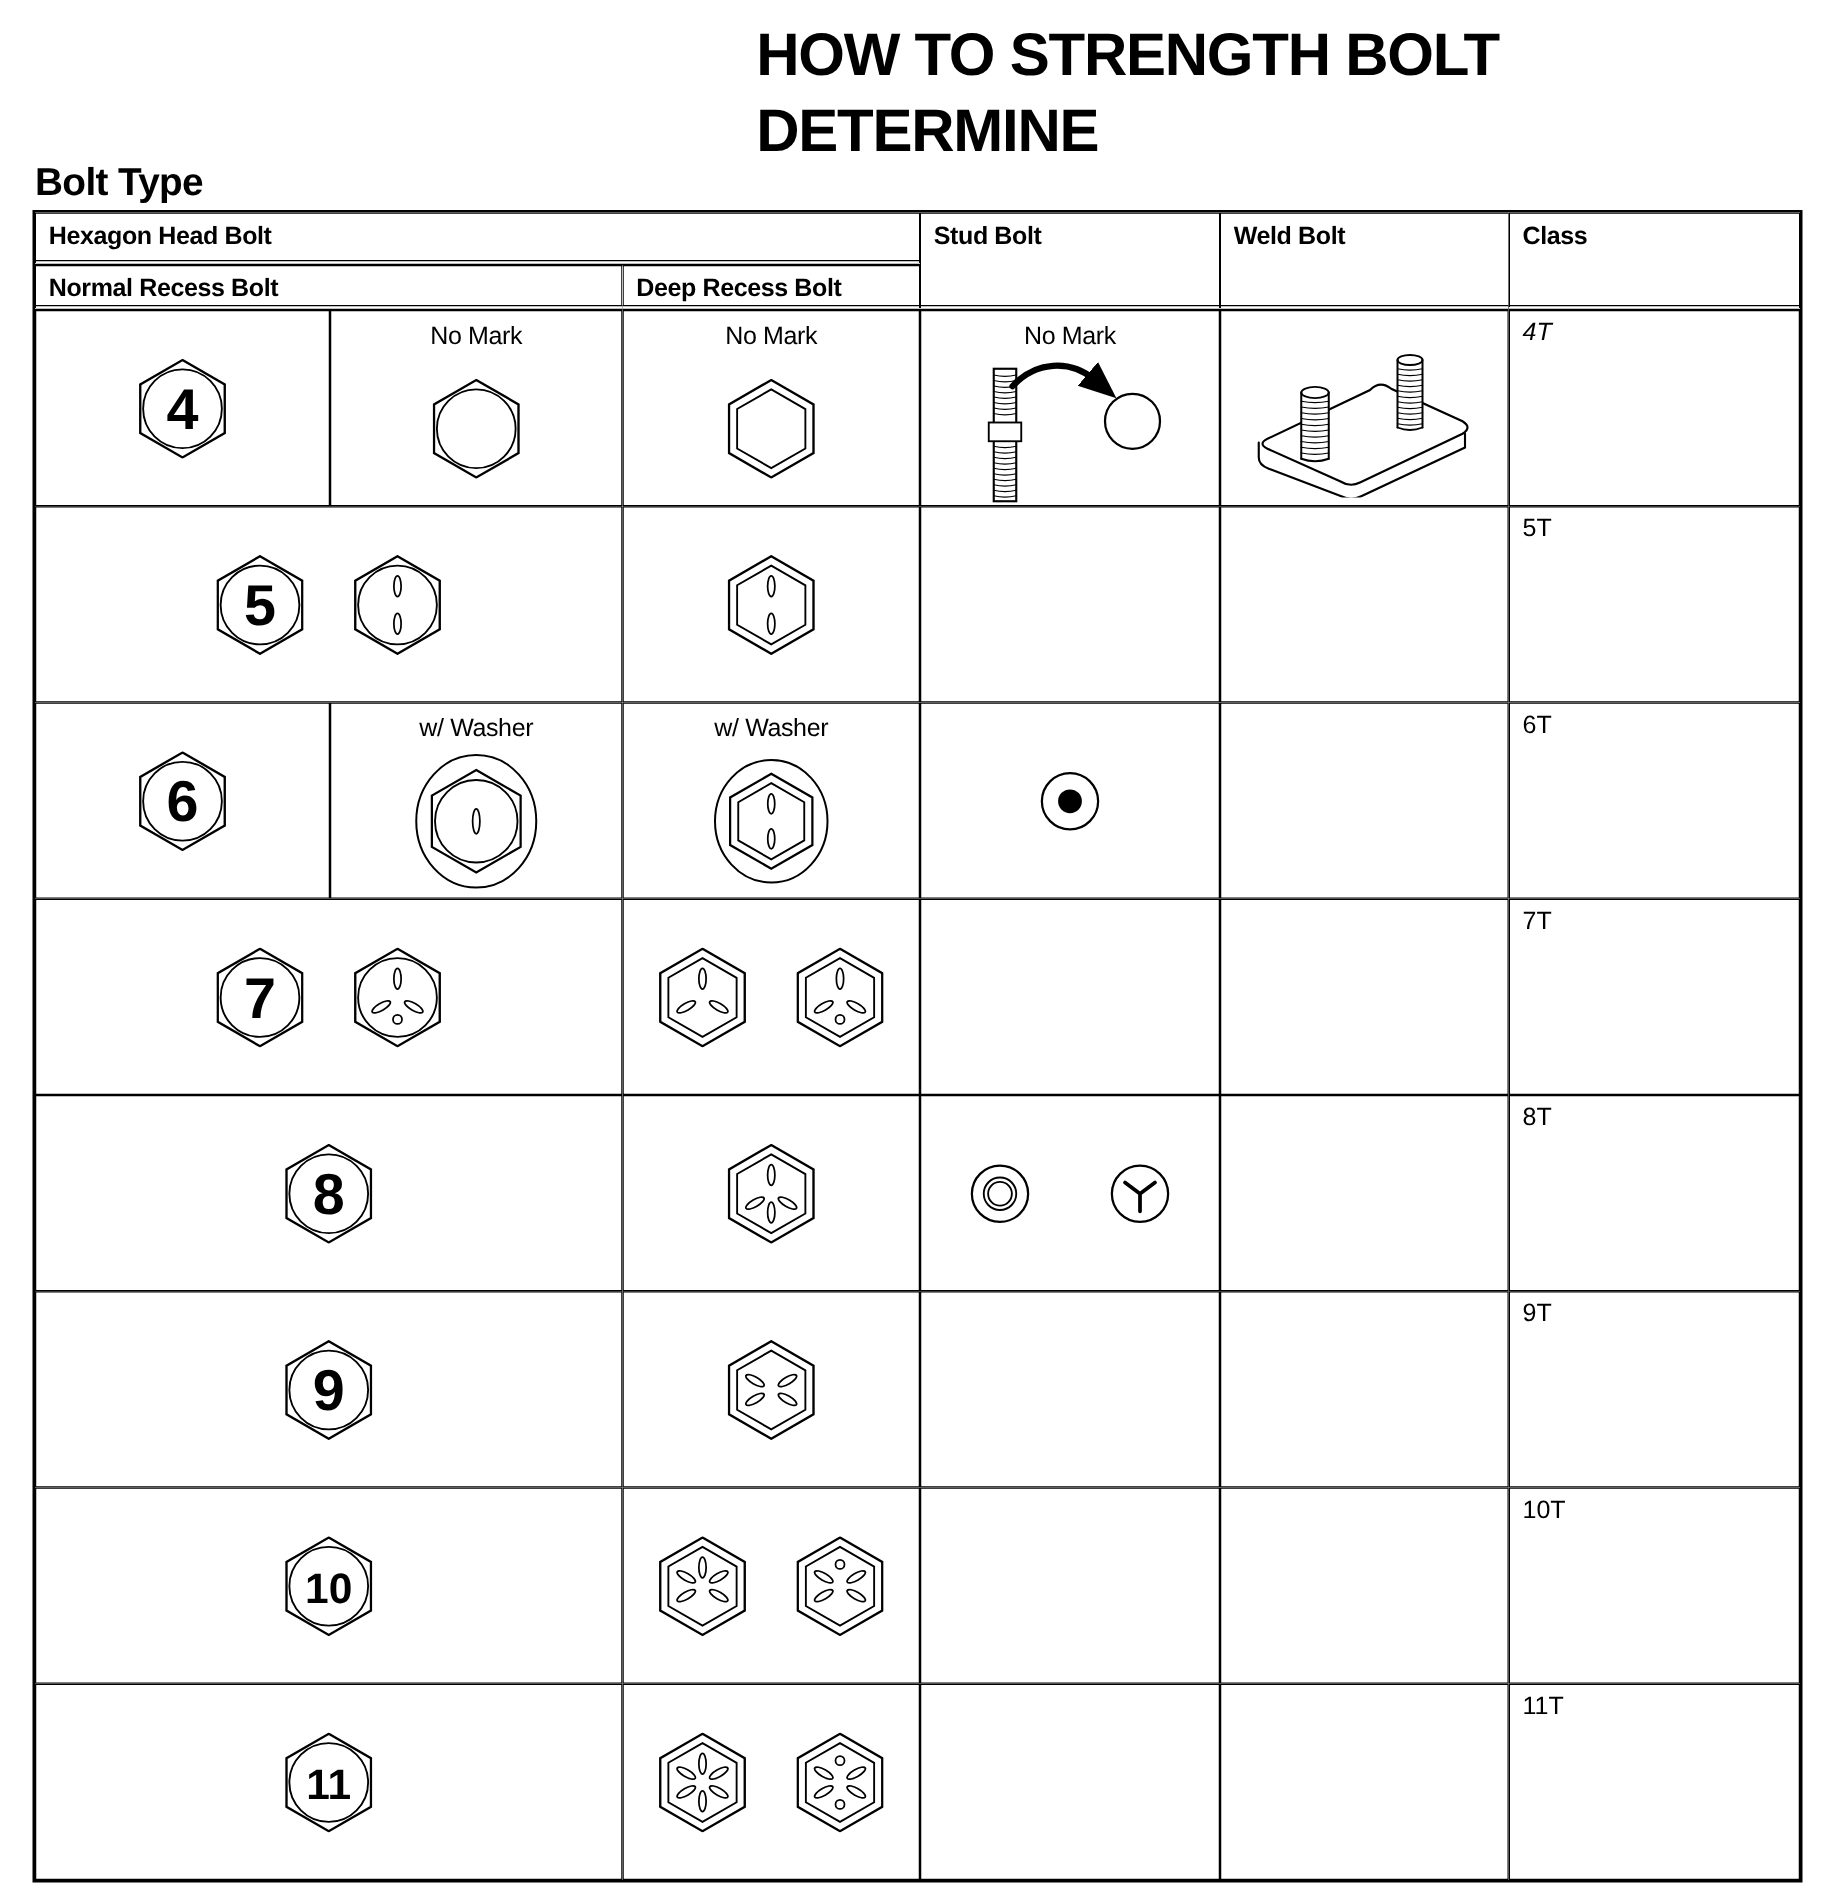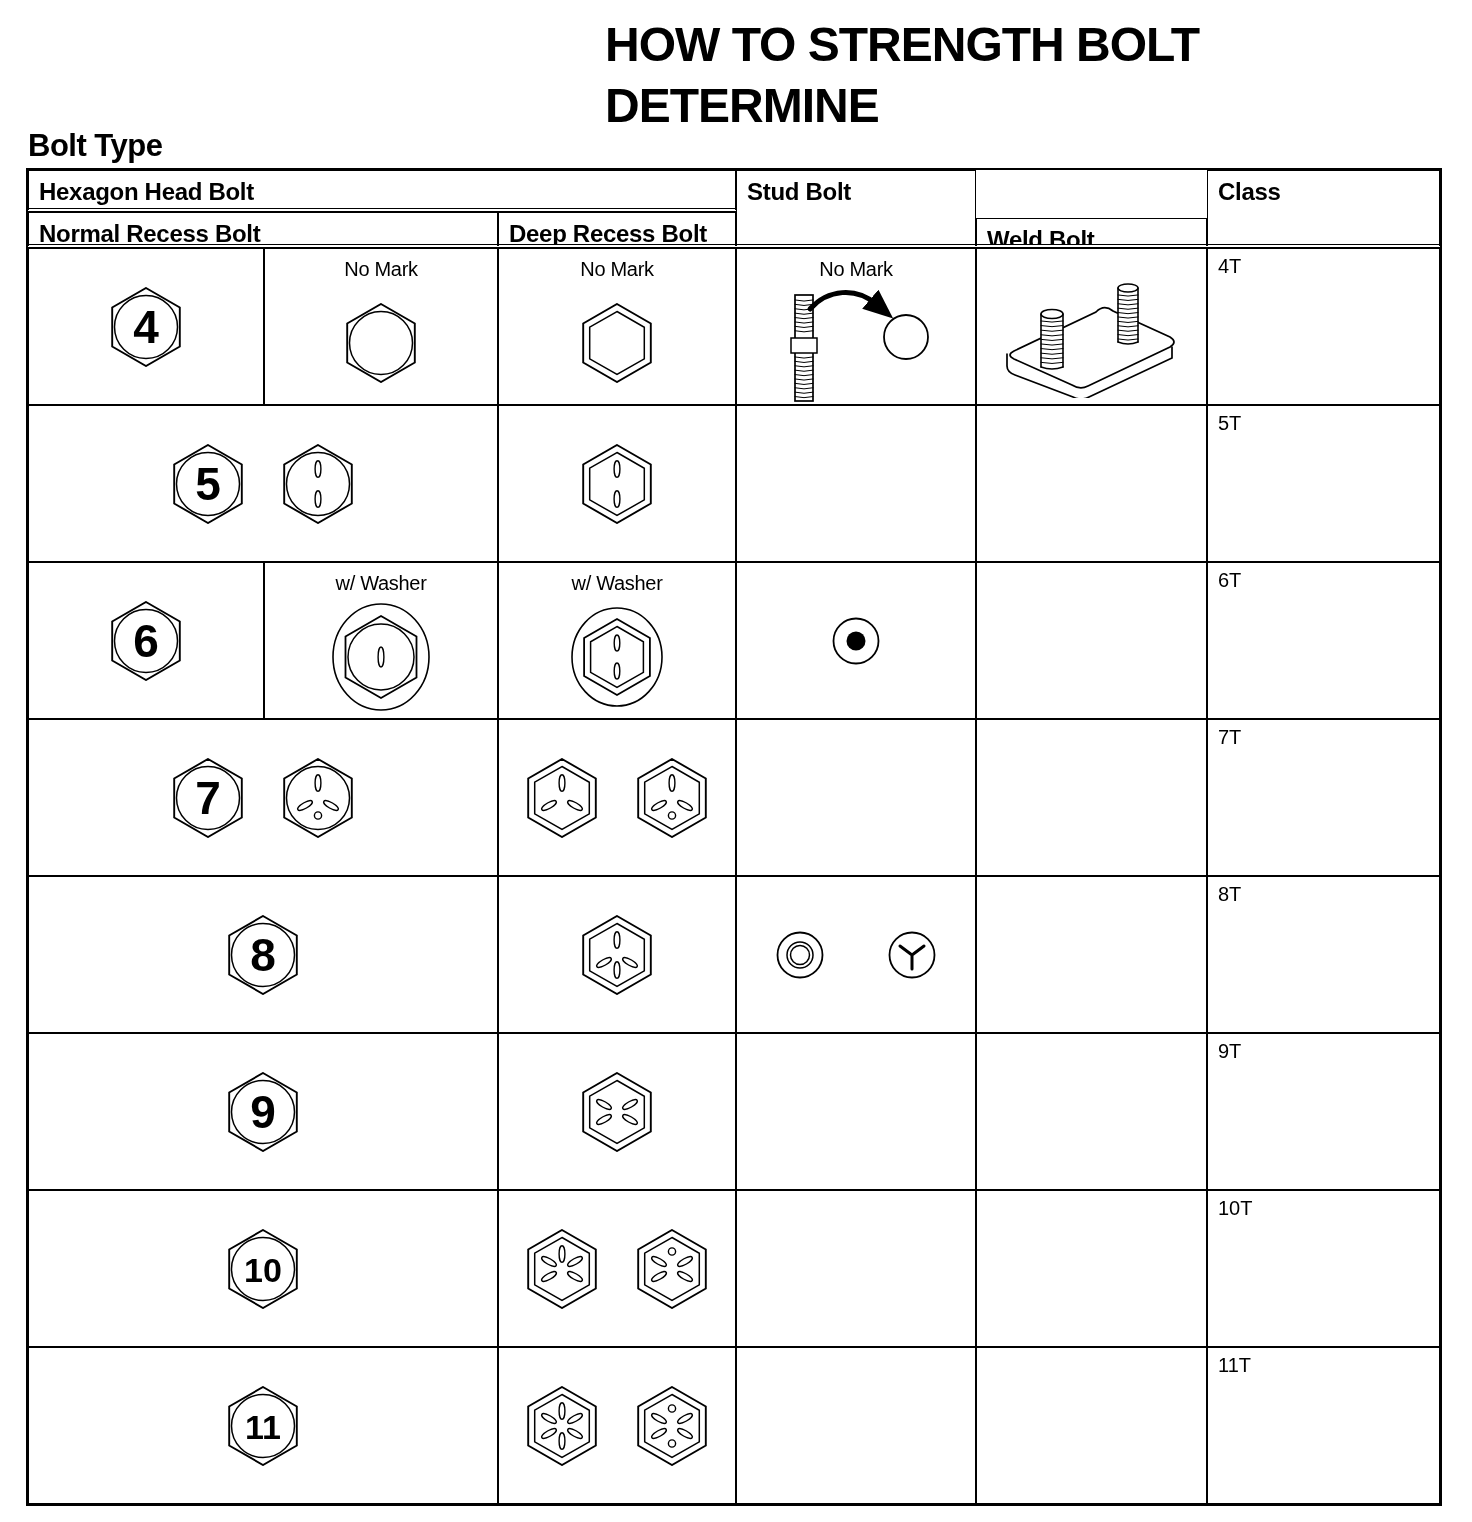--- a/index.html
+++ b/index.html
@@ -4,26 +4,26 @@
 <style>
   html,body{margin:0;padding:0;background:#fff;}
   body{width:1472px;height:1522px;position:relative;font-family:"Liberation Sans",sans-serif;color:#000;}
   .title{position:absolute;left:605px;top:14px;font-size:48px;font-weight:bold;line-height:61px;letter-spacing:-1px;}
   .section-label{position:absolute;left:28px;top:128px;font-size:31px;font-weight:bold;letter-spacing:-0.5px;}
   .btable{position:absolute;left:26px;top:168px;width:1412px;display:grid;
           grid-template-columns:236px 234px 238px 240px 231px 233px;
           grid-template-rows:42px 36px repeat(8,157px);
           border:2px solid #000;background:#fff;}
   .cell{box-sizing:border-box;border:1px solid #000;position:relative;display:flex;flex-direction:column;align-items:center;overflow:hidden;background:#fff;}
-  .hcell{justify-content:flex-start;align-items:flex-start;padding:7px 0 0 10px;font-weight:bold;font-size:24px;letter-spacing:-0.3px;border-bottom:4px double #000;}
+  .hcell{justify-content:flex-start;align-items:flex-start;padding:7px 0 0 10px;font-weight:bold;font-size:20px;letter-spacing:-0.3px;border-bottom:4px double #000;}
   .h-hex{grid-column:1 / 4;grid-row:1;}
   .h-normal{grid-column:1 / 3;grid-row:2;}
   .h-deep{grid-column:3;grid-row:2;}
   .h-stud{grid-column:4;grid-row:1 / 3;}
-  .h-weld{grid-column:5;grid-row:1 / 3;margin-top:48px;}
+  .h-weld{grid-column:5;grid-row:1 / 3;}
   .h-class{grid-column:6;grid-row:1 / 3;}
   .class-cell{align-items:flex-start;padding:6px 0 0 10px;font-size:20px;}
   .cell-label{font-size:20px;margin-top:8px;height:24px;line-height:24px;letter-spacing:-0.3px;}
   .symbols{flex:1;display:flex;align-items:center;justify-content:center;gap:40px;width:100%;}
   .symbols.wide{gap:62px;}
   .m-stud{margin-top:4px;}
   .m-weld{margin-top:14px;}
   svg{display:block;}
   .ln{fill:none;stroke:#000;stroke-linecap:round;}
   svg text{font-weight:bold;font-family:"Liberation Sans",sans-serif;fill:#000;}
@@ -150,21 +150,21 @@
           <path d="M47,73.99999999999999 Q58,76.19999999999999 69,73.99999999999999" class="ln" stroke-width="1"></path>
           <path d="M47,78.59999999999998 Q58,80.79999999999998 69,78.59999999999998" class="ln" stroke-width="1"></path>
           <path d="M47,83.19999999999997 Q58,85.39999999999998 69,83.19999999999997" class="ln" stroke-width="1"></path>
           <path d="M47,87.79999999999997 Q58,89.99999999999997 69,87.79999999999997" class="ln" stroke-width="1"></path>
           <path d="M47,92.39999999999996 Q58,94.59999999999997 69,92.39999999999996" class="ln" stroke-width="1"></path>
           <ellipse cx="58" cy="44" rx="11" ry="4.5" class="ln" stroke-width="1.5" fill="#fff"></ellipse>
           <path d="M47,97 Q58,101 69,97" class="ln" stroke-width="1.5"></path>
         </svg>
       </div>
     </div>
-    <div class="cell class-cell" style="grid-area: 3 / 6;">4T</div>
+    <div class="cell class-cell" style="grid-area: 3 / 6; font-style: italic;">4T</div>
     <div class="cell" style="grid-area: 4 / 1 / auto / span 2;">
       <div class="symbols">
         <svg width="70" height="80" viewBox="0 0 70 80">
           <polygon points="35.0,1.0 68.8,20.5 68.8,59.5 35.0,79.0 1.2,59.5 1.2,20.5" class="ln" stroke-width="1.9"></polygon>
           <circle cx="35" cy="40" r="31.5" class="ln" stroke-width="1.5"></circle>
           <text x="35" y="56" text-anchor="middle" font-size="46">5</text>
         </svg>
         <svg width="70" height="80" viewBox="0 0 70 80">
           <polygon points="35.0,1.0 68.8,20.5 68.8,59.5 35.0,79.0 1.2,59.5 1.2,20.5" class="ln" stroke-width="1.9"></polygon>
           <circle cx="35" cy="40" r="31.5" class="ln" stroke-width="1.5"></circle>

